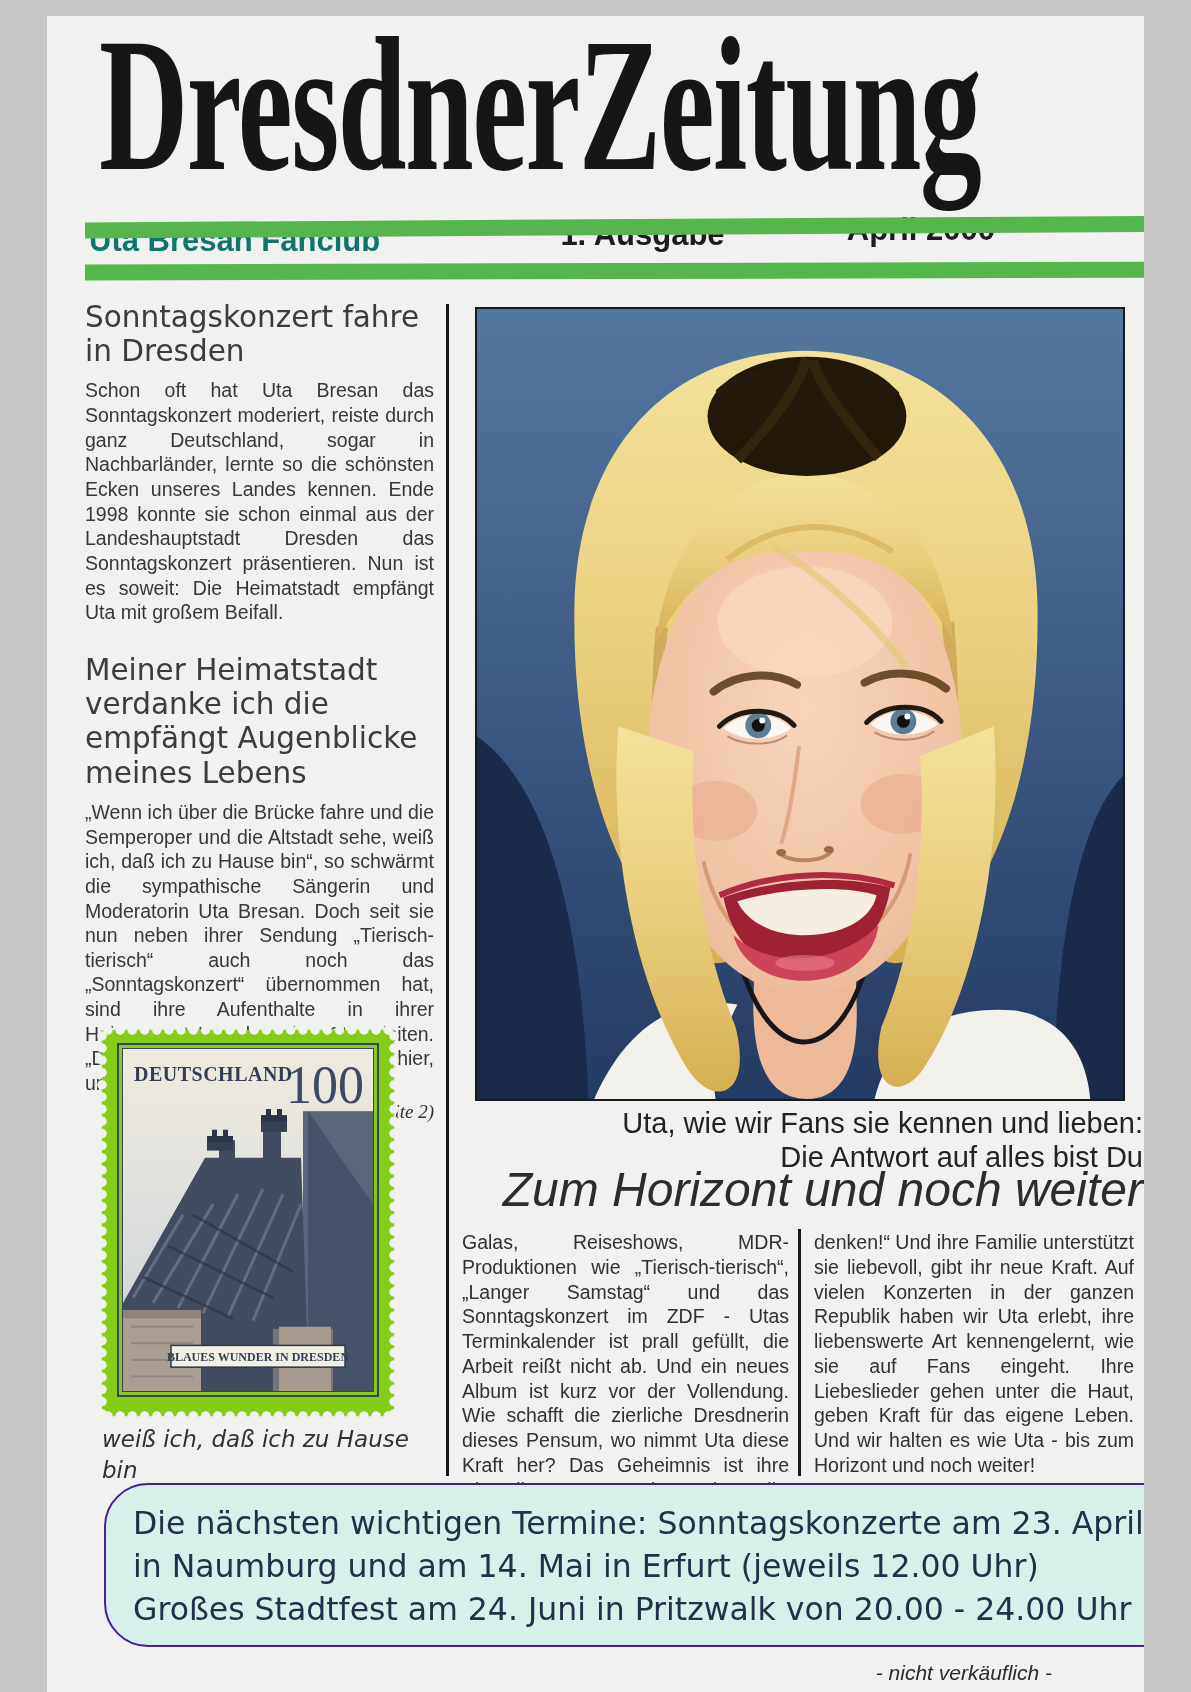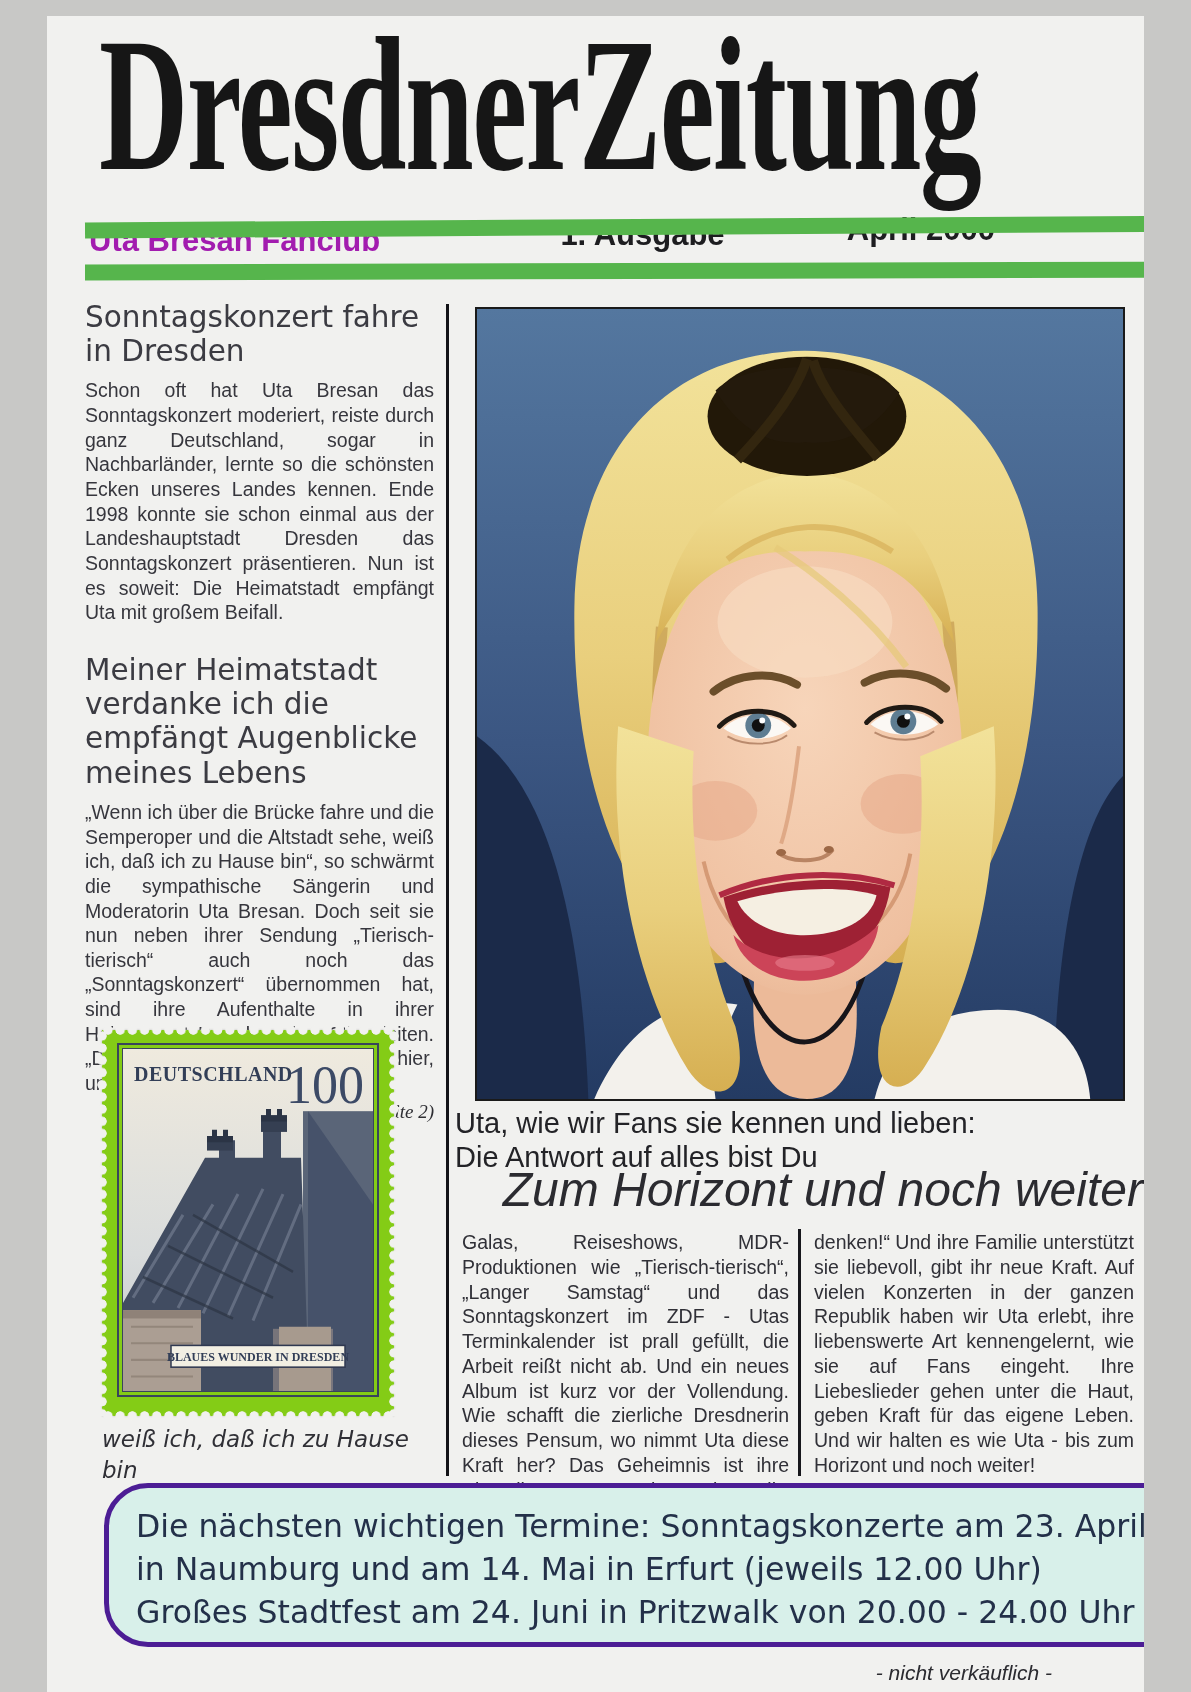--- a/index.html
+++ b/index.html
@@ -12,21 +12,21 @@
   .masthead{
     position:absolute; left:52px; top:-6px; z-index:3;
     font-family:"Liberation Serif", serif; font-weight:700;
     font-size:190px; line-height:1; letter-spacing:-0.012em;
     color:#161616; white-space:nowrap;
     transform:scaleX(0.65); transform-origin:left top;
   }
   .greenbar{position:absolute; left:38px; width:1117px; height:16px; background:#56b54c; z-index:2;}
   .bar1{top:203px; transform:rotate(-0.35deg);}
   .bar2{top:247px; transform:rotate(-0.15deg);}
-  .subhead-left{position:absolute; left:42px; top:207px; font-size:31px; font-weight:700; color:#a21caf;}
+  .subhead-left{position:absolute; left:42px; top:207px; font-size:31px; font-weight:700; color:#0f766e;}
   .subhead-center{position:absolute; left:0; top:201px; width:1191px; text-align:center; font-size:31px; font-weight:700; color:#1d1d20;}
   .subhead-right{position:absolute; right:149px; top:196px; font-size:31px; font-weight:700; color:#1d1d20;}
 
   
   .leftcol{position:absolute; left:38px; top:284px; width:349px;}
   .article-title{
     font-family:"DejaVu Sans", sans-serif; font-size:29.5px; font-weight:400;
     color:#3b3b42; line-height:1.16; margin:0 0 10px 0;
   }
   .article-title.second{margin-top:28px;}
@@ -60,42 +60,42 @@
   }
 
   
   .vrule-main{position:absolute; left:399px; top:288px; width:3px; height:1172px; background:#121217;}
   .vrule-cols{position:absolute; left:751px; top:1213px; width:2.5px; height:247px; background:#17171c;}
 
   
   .photo{position:absolute; left:428px; top:291px; width:650px; height:794px; border:2px solid #1a1a1a; box-sizing:border-box; background:#41608f;}
   .photo svg{display:block; width:100%; height:100%;}
 
-  .photo-cap{position:absolute; left:408px; width:688px; text-align:left; font-size:29px; color:#232327; line-height:1.1;}
+  .photo-cap{position:absolute; left:408px; width:688px; text-align:right; font-size:29px; color:#232327; line-height:1.1;}
   .cap1{top:1092px;}
   .cap2{top:1126px;}
   .headline{
     position:absolute; left:404px; top:1146px; width:692px; text-align:right;
     font-style:italic; font-size:48px; color:#2b2b30; letter-spacing:0;
     white-space:nowrap;
   }
 
   .colwrap{position:absolute; top:1214px;}
   .col1{left:415px; width:327px;}
   .col2{left:767px; width:320px;}
   .col-body{font-size:19.5px; line-height:1.27; text-align:justify; color:#303037; margin:0;}
   .see-also{
     font-family:"Liberation Serif", serif; font-style:italic;
     font-size:19px; color:#2e2e33; text-align:right; margin-top:4px;
   }
 
   
   .termine{
     position:absolute; left:57px; top:1467px; width:1081px; height:164px;
-    background:#d8f0ea; border:5px solid #4c1d95; border-radius:44px;
+    background:#d8f0ea; border:2px solid #4c1d95; border-radius:44px;
     box-sizing:border-box; padding:17px 20px 0 27px;
   }
   .termine-line{
     font-family:"DejaVu Sans", sans-serif; font-size:31.5px; line-height:1.37;
     color:#233049; white-space:nowrap;
   }
   .not-for-sale{
     position:absolute; right:92px; top:1645px;
     font-style:italic; font-size:21px; color:#2b2b30;
   }

